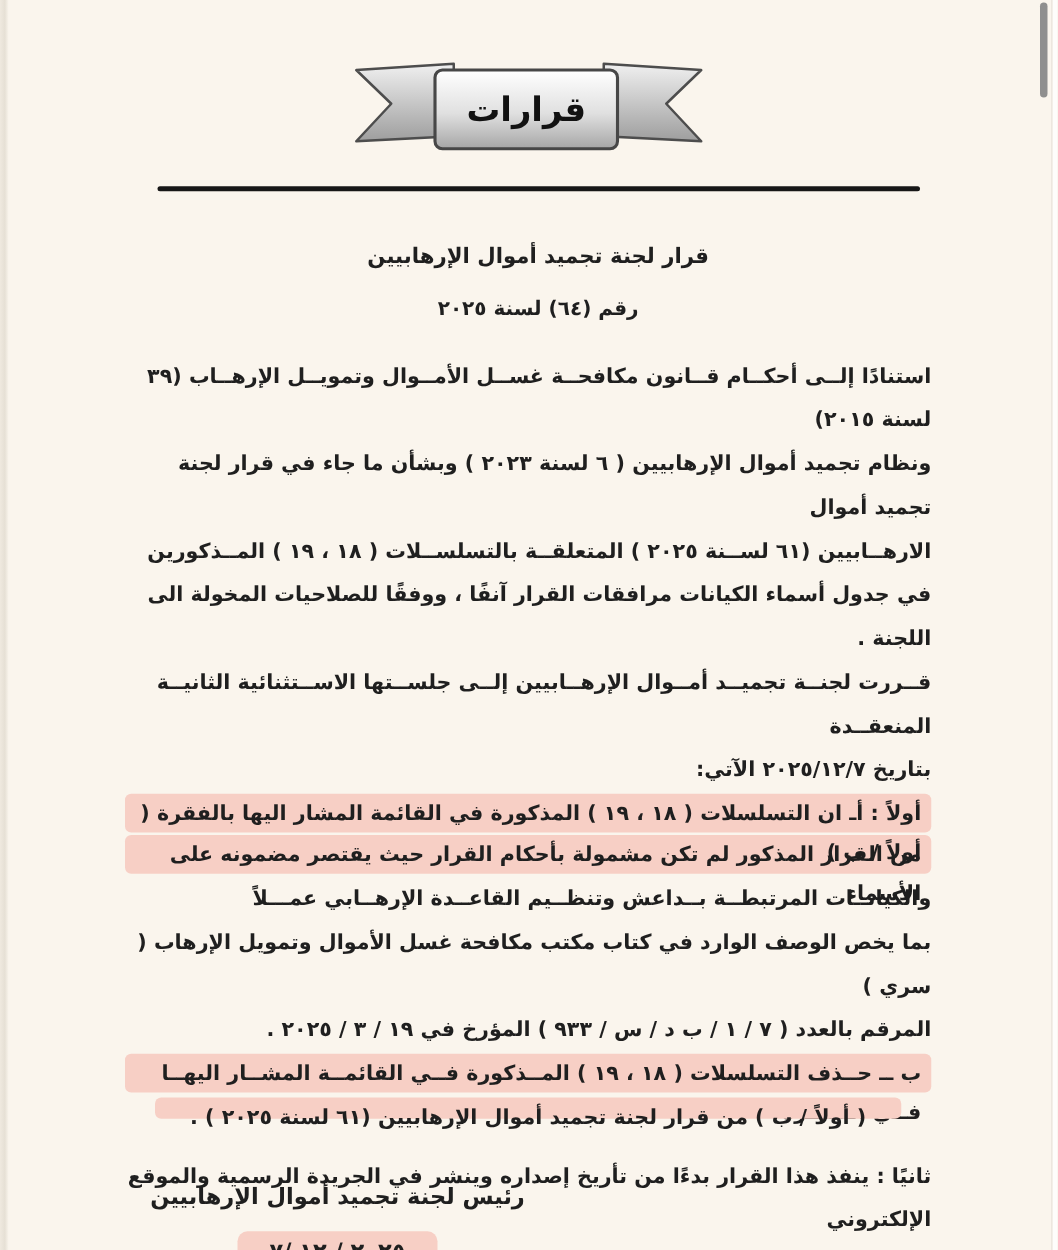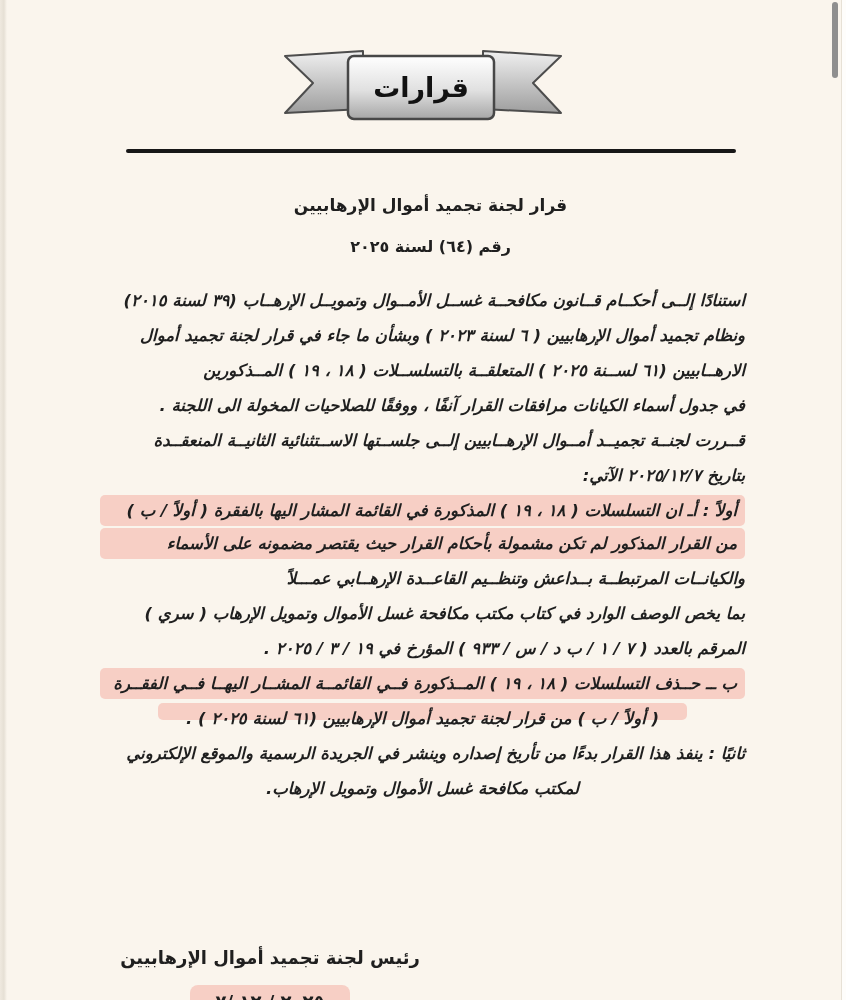--- a/index.html
+++ b/index.html
@@ -22,22 +22,22 @@
     border-radius:3px;background:var(--scrollbar);cursor:pointer;}
   .banner{position:absolute;left:283px;top:47px;width:280px;height:76px;}
   .divider{position:absolute;left:126px;top:149px;width:610px;height:4px;
     background:var(--divider);border-radius:2px;}
   .doc-title{position:absolute;top:192px;left:108px;width:645px;
     text-align:center;font-weight:bold;direction:rtl;}
   .doc-title .t1{font-size:17px;line-height:26px;}
   .doc-title .t2{font-size:16px;line-height:26px;margin-top:16px;}
   .body-text{position:absolute;top:283px;left:100px;width:645px;
     direction:rtl;text-align:right;font-weight:bold;font-size:16.5px;}
-  .body-text p{line-height:35px;font-style:italic;}
-  .body-text p.gap{}
+  .body-text p{line-height:35px;}
+  .body-text p.gap{margin-top:12px;}
   .body-text p.center{text-align:center;}
   p.hl .band{display:block;background:var(--highlight);border-radius:5px;
     height:31px;line-height:31px;margin:2px 0;padding:0 8px;}
   p.center .band-inline{display:inline-block;background:var(--highlight);
     border-radius:5px;height:17px;line-height:31px;padding:0 28px;}
   .signature{position:absolute;top:944px;left:105px;width:330px;
     text-align:center;direction:rtl;font-weight:bold;}
   .signature .sig-title{font-size:18px;line-height:28px;}
   .signature .sig-date{display:inline-block;margin-top:13px;
     background:var(--highlight);border-radius:8px;height:46px;line-height:34px;

